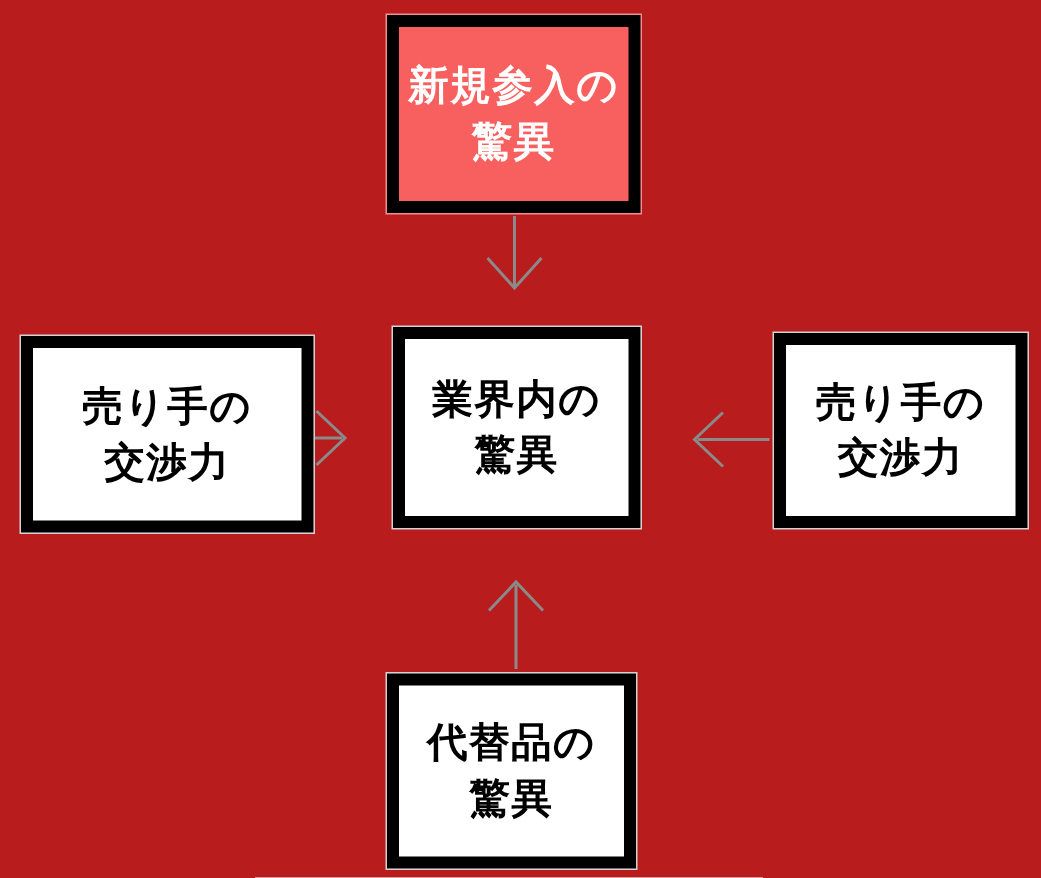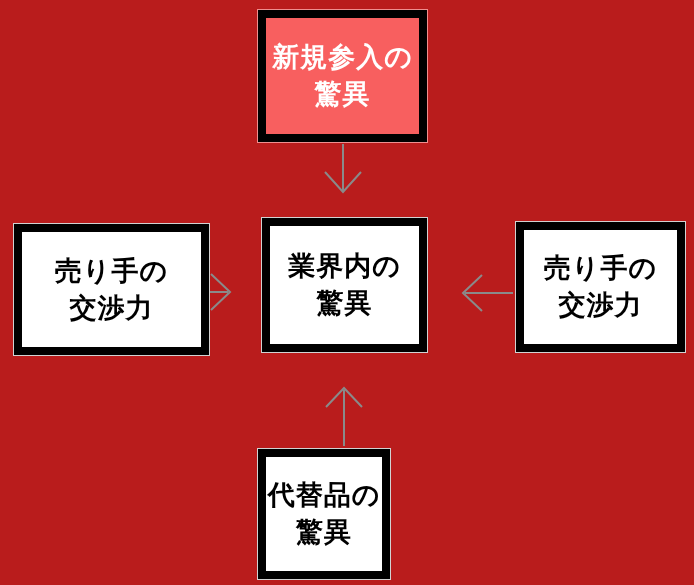--- a/index.html
+++ b/index.html
@@ -47,21 +47,21 @@
   }
   .box.highlight {
     background: #F85F5F;
     color: #ffffff;
     box-shadow: 0 0 0 1px #ef8f8f;
   }
   .box-top    { left: 258px; top: 10px;  width: 169px; height: 132px; }
   .box-center { left: 262px; top: 218px; width: 165px; height: 134px; }
   .box-left   { left: 14px;  top: 224px; width: 195px; height: 131px; }
   .box-right  { left: 516px; top: 222px; width: 169px; height: 130px; }
-  .box-bottom { left: 258px; top: 449px; width: 132px; height: 130px; }
+  .box-bottom { left: 258px; top: 449px; width: 166px; height: 130px; }
   .box-line { display: block; }
 </style>
 </head>
 <body>
 
 <div class="canvas">
 
   <svg class="arrows-layer" viewBox="0 0 694 585">
     <g>
       <line class="arrow-stroke" x1="343" y1="144" x2="343" y2="191"></line>

